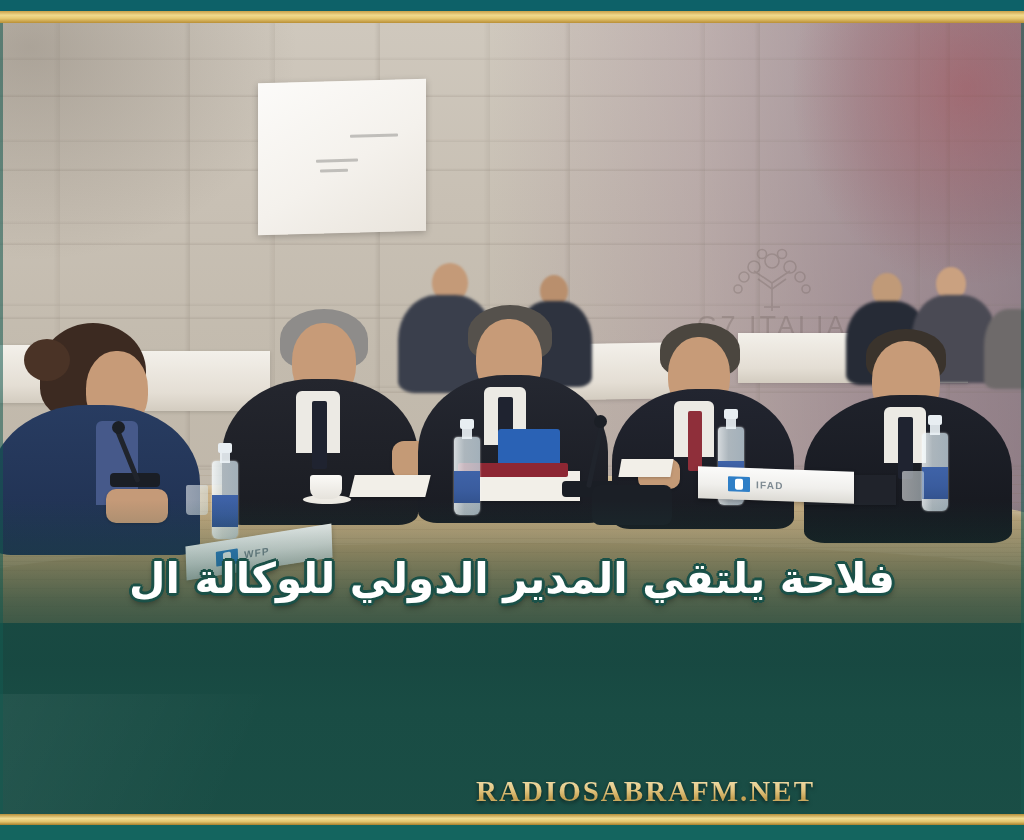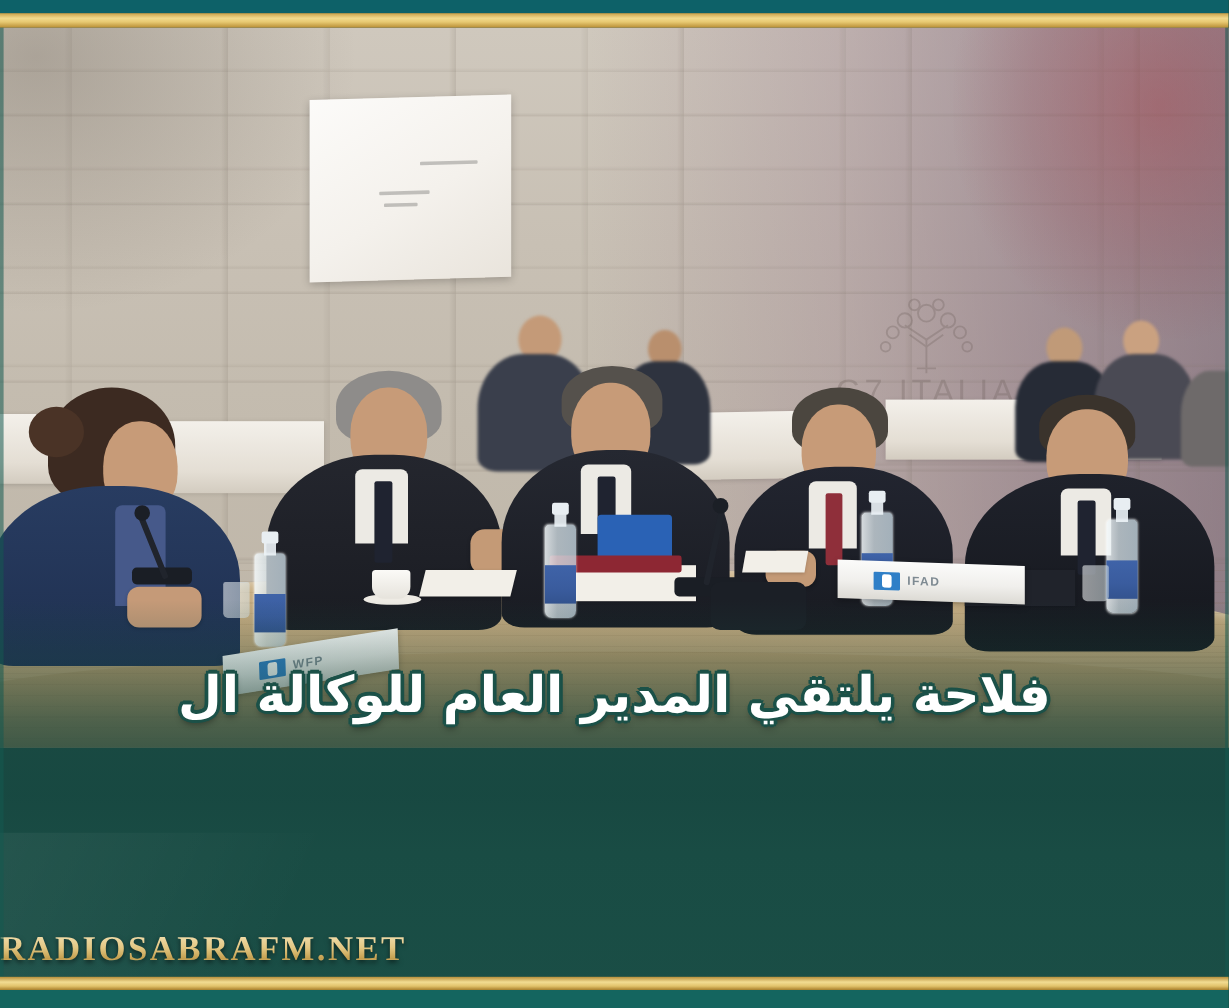--- a/index.html
+++ b/index.html
@@ -410,21 +410,21 @@
        0   -3px 0 #1b5148,  0    3px 0 #1b5148,
        0    4px 6px rgba(0,0,0,.45);
     transform: scaleX(1.0);
   }
 
   
   .brand {
     position: absolute;
     left: 0; bottom: 32px;
     width: 815px;
-    text-align: left;
+    text-align: right;
     z-index: 30;
     font-family: "Liberation Serif", serif;
     font-weight: 700;
     font-size: 29px;
     letter-spacing: 2px;
     background: linear-gradient(to bottom,#f6e6bd 0%, #e3c782 45%, #c49f4f 72%, #f0dca9 100%);
     -webkit-background-clip: text;
     background-clip: text;
     color: transparent;
     -webkit-text-fill-color: transparent;
@@ -599,21 +599,21 @@
     <div class="plate plate-wfp">
       <div class="plate-logo"></div>
       <div class="plate-text">WFP</div>
     </div>
 
   </div>
 
   <div class="headline-band"></div>
 
   <div class="headline">
-    <span class="headline-line">فلاحة يلتقي المدير العام للوكالة ال</span>
+    <span class="headline-line">فلاحة يلتقي المدير الدولي للوكالة ال</span>
   </div>
 
   <div class="sheen"></div>
 
   <div class="brand">RADIOSABRAFM.NET</div>
 
   <div class="frame-top-teal"></div>
   <div class="frame-top-gold"></div>
   <div class="frame-bottom-teal"></div>
   <div class="frame-bottom-gold"></div>

